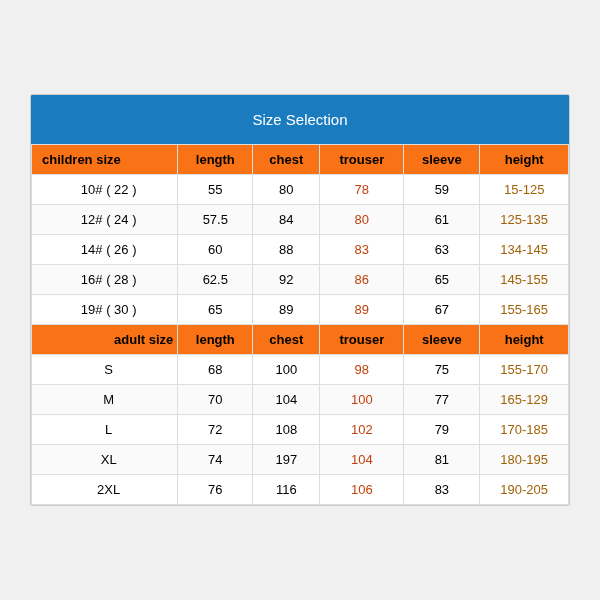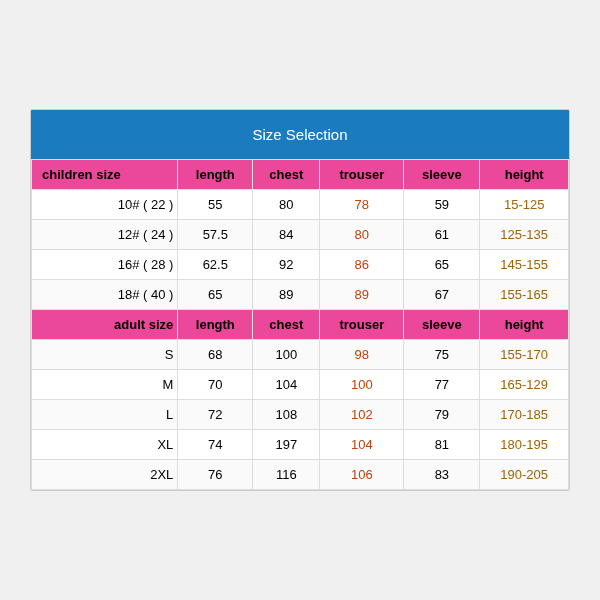--- a/index.html
+++ b/index.html
@@ -32,29 +32,29 @@
       border-collapse: collapse;
       font-size: 13px;
     }
     th, td {
       border: 1px solid #ddd;
       text-align: center;
       padding: 7px 4px;
     }
     .section-header td {
       font-weight: bold;
-      background: #ec4899;
+      background: #f97316;
       text-align: center;
     }
     .section-header td:first-child {
       text-align: left;
       padding-left: 10px;
     }
     td:first-child {
-      text-align: right;
+      text-align: center;
       padding-left: 12px;
     }
     tr:nth-child(even) {
       background: #fafafa;
     }
     .section-header {
       background: #f9f9f9;
     }
     .col-trouser { color: #c2410c; }
     .col-height { color: #a16207; }
@@ -88,29 +88,37 @@
     </tr>
         <tr>
       <td>12# ( 24 )</td>
       <td>57.5</td>
       <td>84</td>
       <td class="col-trouser">80</td>
       <td>61</td>
       <td class="col-height">125-135</td>
     </tr>
         <tr>
+      <td>14# ( 26 )</td>
+      <td>60</td>
+      <td>88</td>
+      <td class="col-trouser">83</td>
+      <td>63</td>
+      <td class="col-height">134-145</td>
+    </tr>
+        <tr>
       <td>16# ( 28 )</td>
       <td>62.5</td>
       <td>92</td>
       <td class="col-trouser">86</td>
       <td>65</td>
       <td class="col-height">145-155</td>
     </tr>
         <tr>
-      <td>18# ( 40 )</td>
+      <td>19# ( 30 )</td>
       <td>65</td>
       <td>89</td>
       <td class="col-trouser">89</td>
       <td>67</td>
       <td class="col-height">155-165</td>
     </tr>
         <tr class="section-header">
           <td style="font-weight: bold; text-align: right;">adult size</td>
           <td style="font-weight: bold;">length</td>
           <td style="font-weight: bold;">chest</td>

